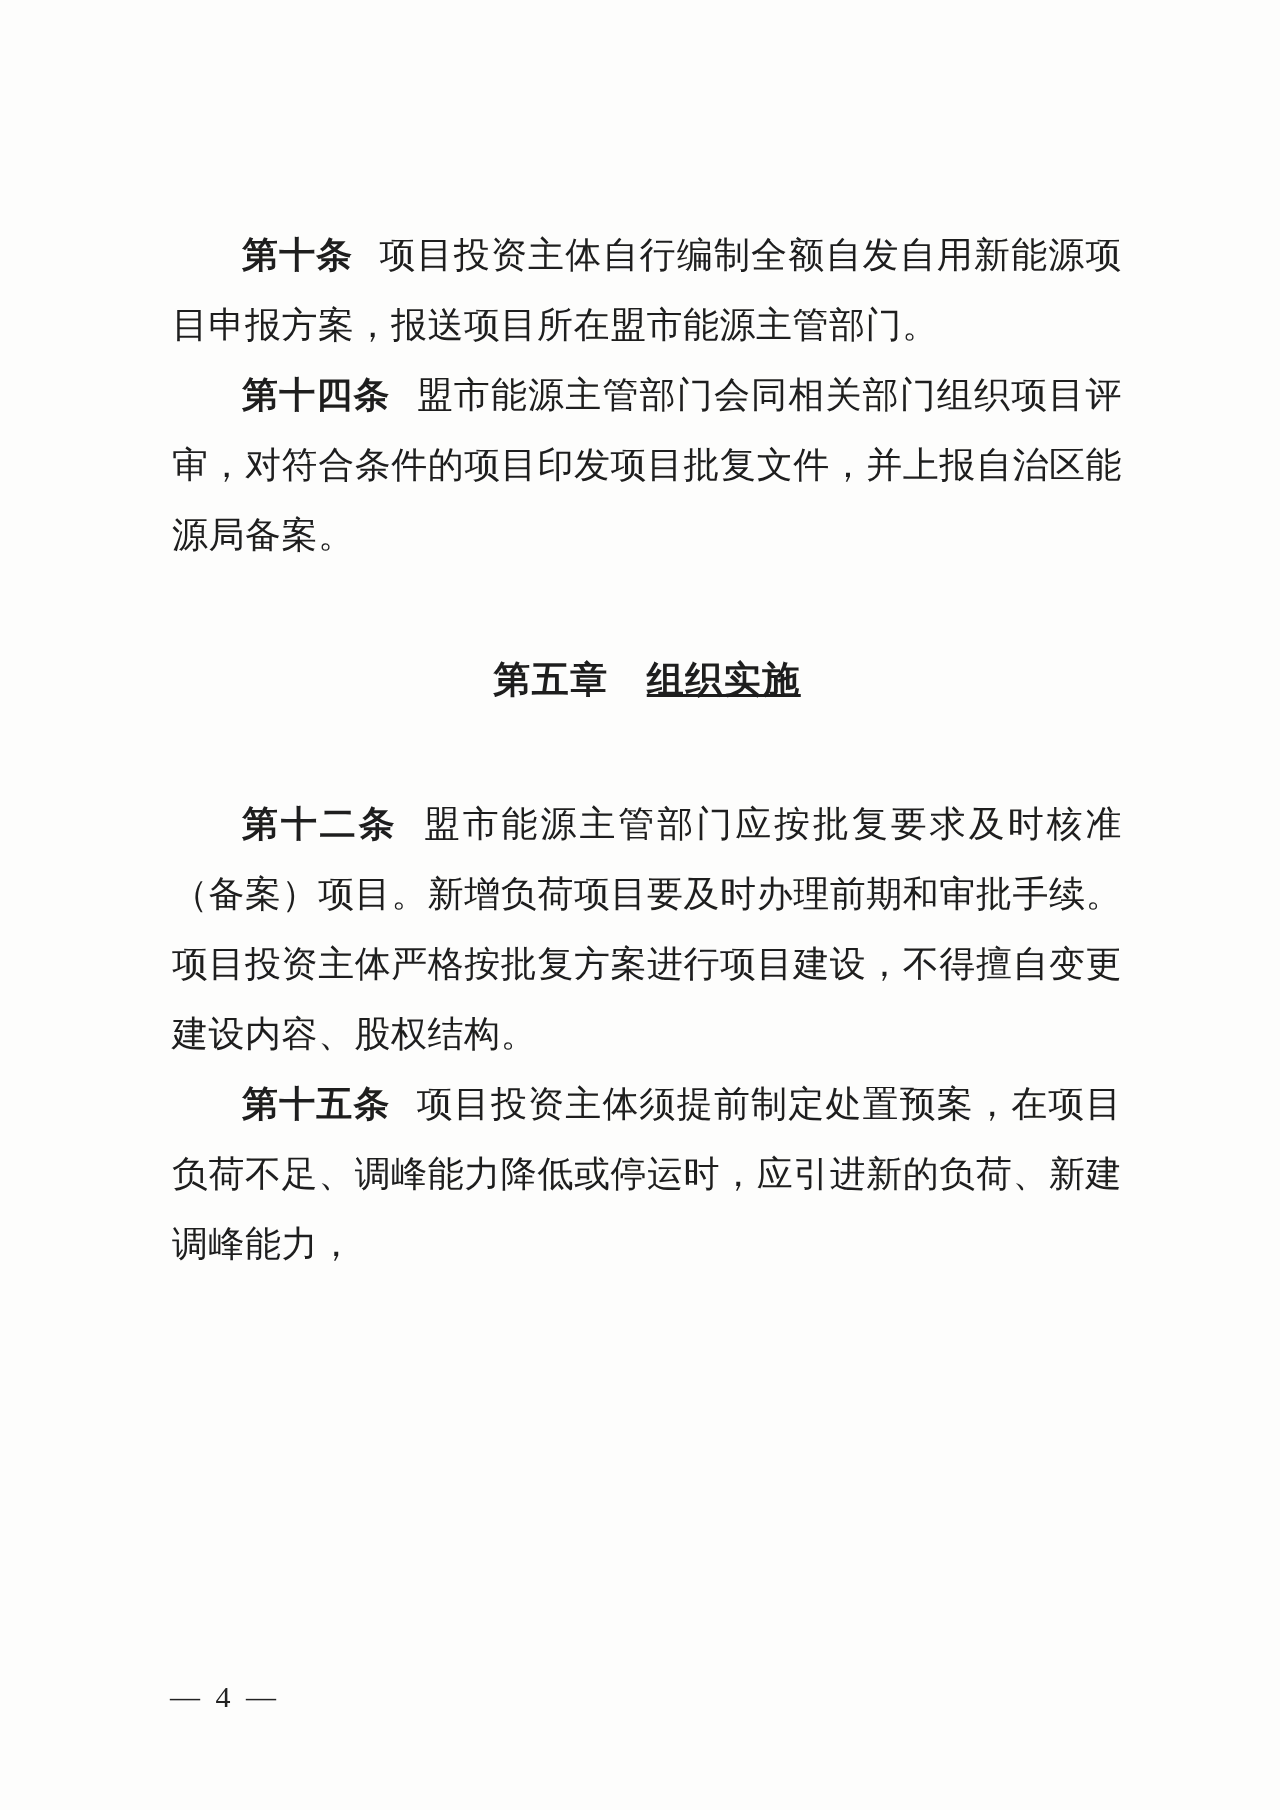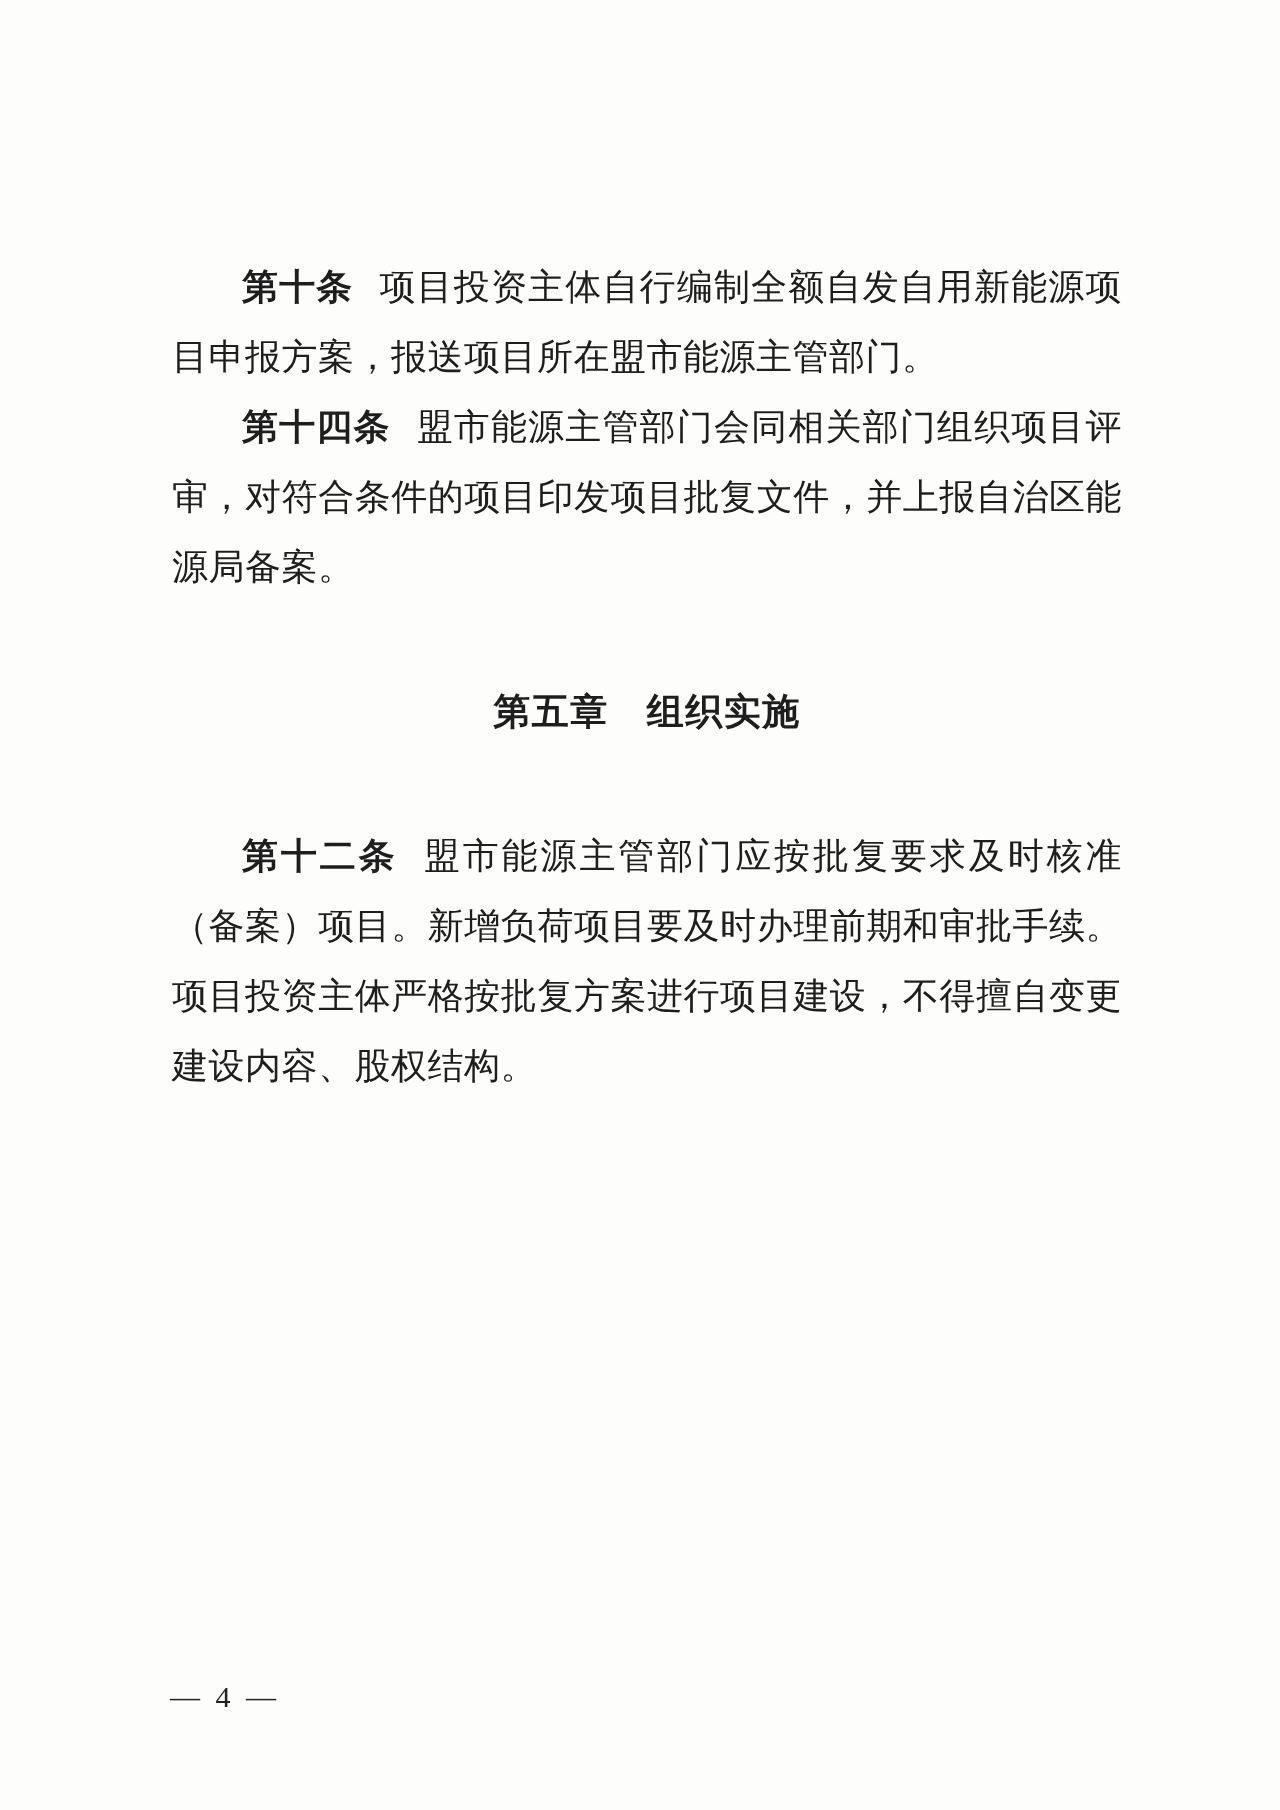--- a/index.html
+++ b/index.html
@@ -13,21 +13,21 @@
     height: 1810px;
     margin: 0 auto;
     background: #fdfdfc;
     overflow: hidden;
     font-family: "Liberation Serif", serif;
     color: #1e1e1e;
   }
   .content {
     position: absolute;
     left: 172px;
-    top: 252px;
+    top: 220px;
     width: 950px;
     font-size: 36px;
     line-height: 70px;
     text-align: justify;
     text-justify: inter-character;
     letter-spacing: 0.5px;
   }
   .para {
     margin: 0;
     text-indent: 70px;
@@ -41,20 +41,21 @@
     text-align: center;
     text-indent: 0;
     font-family: "Liberation Sans", sans-serif;
     font-weight: bold;
     font-size: 37px;
     line-height: 70px;
     letter-spacing: 1.5px;
   }
   .chapter-title {
     margin-left: 38px;
+    text-decoration: underline;
   }
   .page-number {
     position: absolute;
     left: 170px;
     top: 1680px;
     font-size: 30px;
     line-height: 34px;
     letter-spacing: 4px;
     color: #222222;
     font-family: "Liberation Serif", serif;
@@ -70,18 +71,19 @@
     <p class="para"><span class="term">第十条</span><span>项目投资主体自行编制全额自发自用新能源项目申报方案，报送项目所在盟市能源主管部门。</span></p>
 
     <p class="para"><span class="term">第十四条</span><span>盟市能源主管部门会同相关部门组织项目评审，对符合条件的项目印发项目批复文件，并上报自治区能源局备案。</span></p>
 
     <h2 class="chapter"><span>第五章</span><span class="chapter-title">组织实施</span></h2>
 
     <p class="para"><span class="term">第十二条</span><span>盟市能源主管部门应按批复要求及时核准（备案）项目。新增负荷项目要及时办理前期和审批手续。项目投资主体严格按批复方案进行项目建设，不得擅自变更建设内容、股权结构。</span></p>
 
 
 
+    <p class="para"><span class="term">第十五条</span><span>项目投资主体须提前制定处置预案，在项目负荷不足、调峰能力降低或停运时，应引进新的负荷、新建调峰能力，</span></p>
 
   </div>
 
   <div class="page-number">— 4 —</div>
 
 </div>
 
 </body></html>

